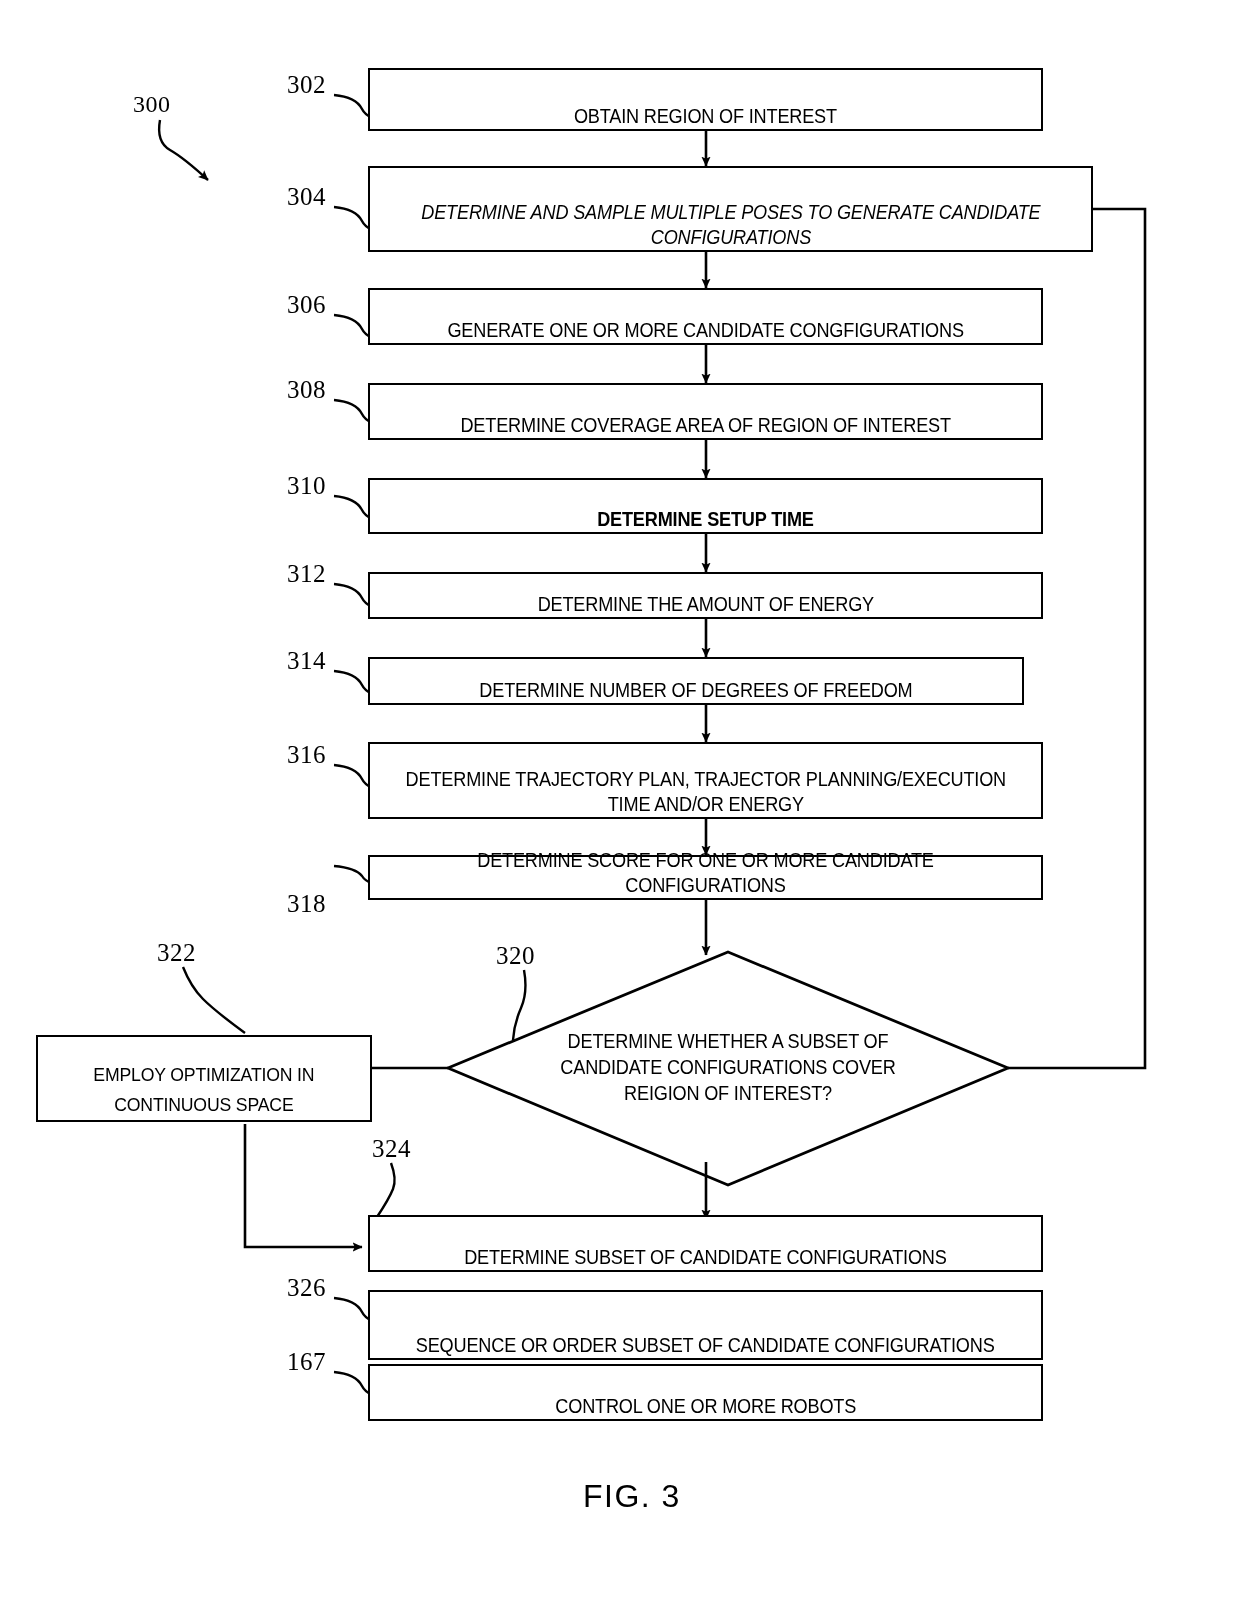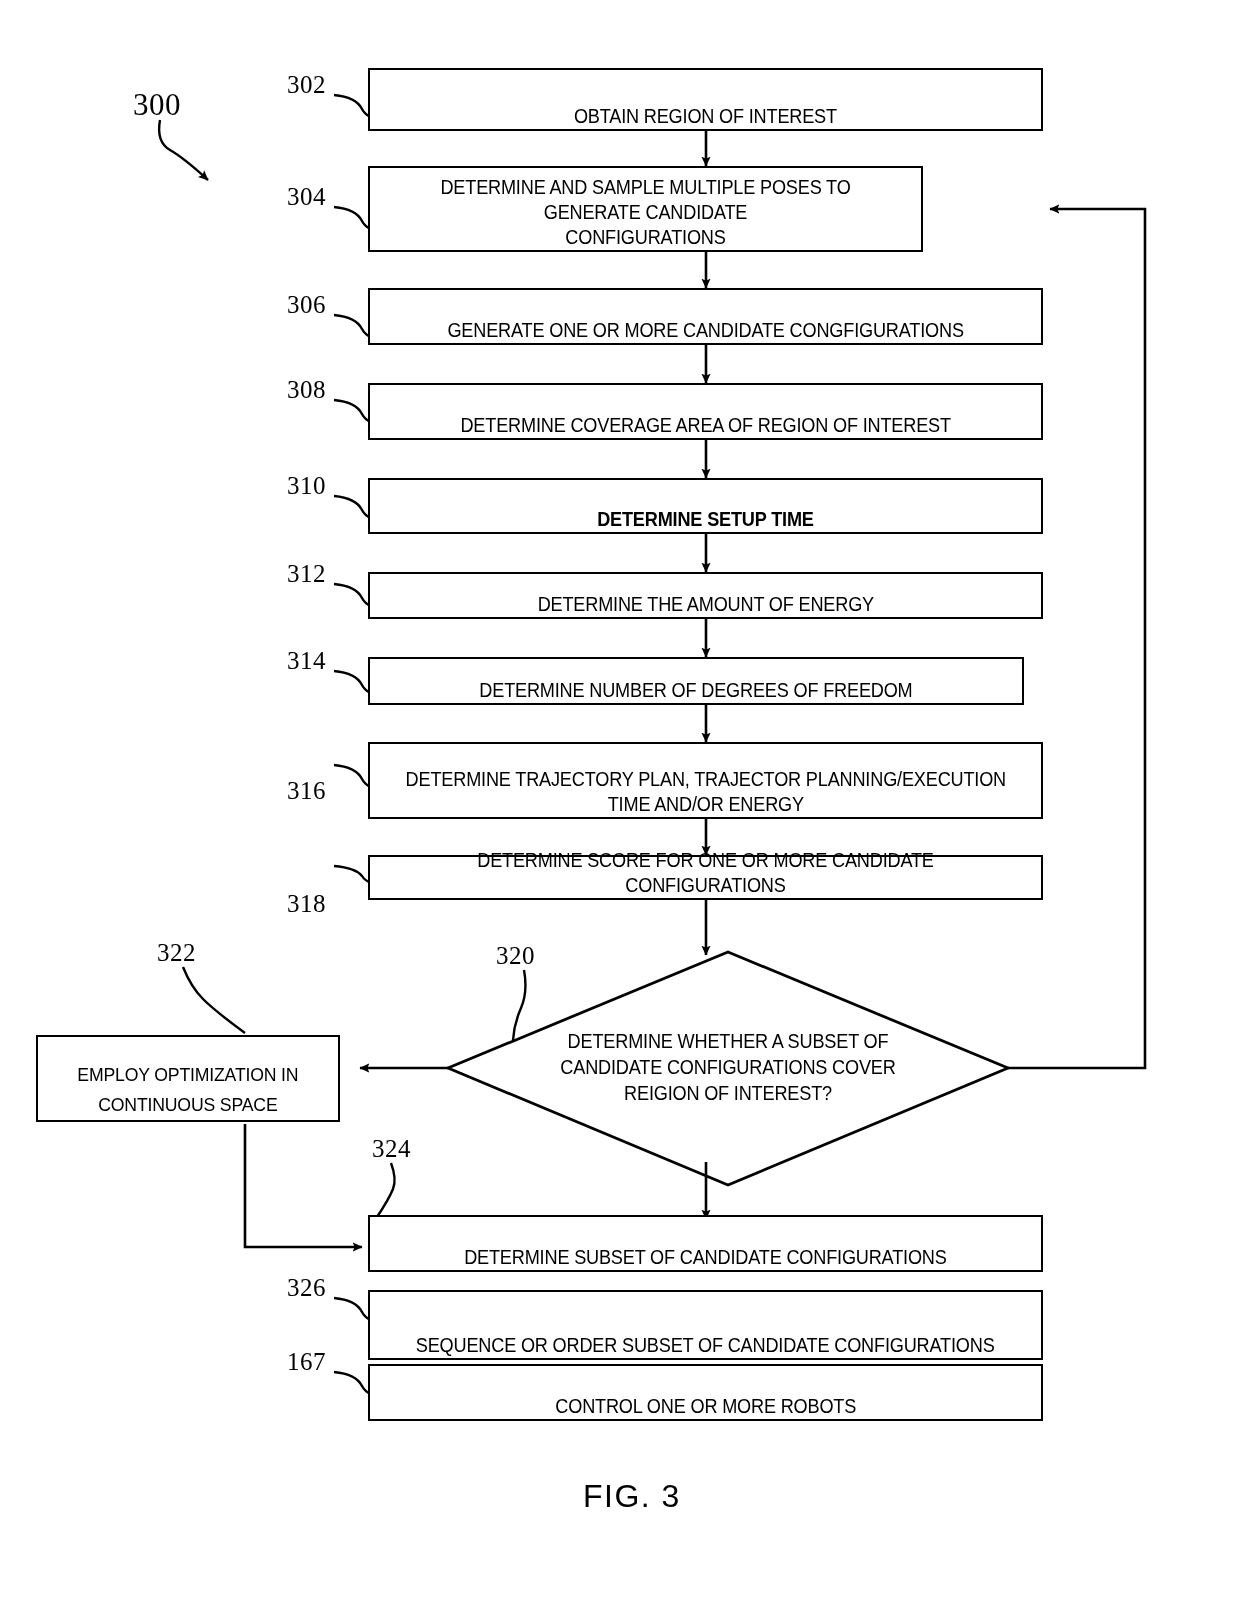--- a/index.html
+++ b/index.html
@@ -131,21 +131,21 @@
       <path d="M391,1163 q6,16 2,26 q-4,10 -16,28"></path>
 
       <path d="M160,120 q-4,22 10,30 q14,8 38,30" marker-end="url(#arrow)"></path>
     </g>
   </svg>
 
   <div class="node proc" style="left:368px; top:68px; width:675px; height:63px;">
     <div class="txt">OBTAIN REGION OF INTEREST</div>
   </div>
 
-  <div class="node proc" style="left:368px; top:166px; width:555px; height:86px;">
+  <div class="node proc" style="left:368px; top:166px; width:725px; height:86px;font-style:italic;">
     <div class="txt">DETERMINE AND SAMPLE MULTIPLE  POSES TO GENERATE CANDIDATE
 CONFIGURATIONS</div>
   </div>
 
   <div class="node proc" style="left:368px; top:288px; width:675px; height:57px;">
     <div class="txt">GENERATE ONE OR MORE CANDIDATE CONGFIGURATIONS</div>
   </div>
 
   <div class="node proc" style="left:368px; top:383px; width:675px; height:57px;">
     <div class="txt">DETERMINE COVERAGE AREA OF REGION OF INTEREST</div>
@@ -169,21 +169,21 @@
   </div>
 
   <div class="node proc" style="left:368px; top:855px; width:675px; height:45px;">
     <div class="txt">DETERMINE SCORE FOR ONE OR MORE CANDIDATE CONFIGURATIONS</div>
   </div>
 
   <div class="decision-label" style="left:468px; top:1028px; width:520px;">DETERMINE WHETHER  A SUBSET OF
 CANDIDATE CONFIGURATIONS COVER
 REIGION OF INTEREST?</div>
 
-  <div class="node proc" style="left:36px; top:1035px; width:304px; height:87px;">
+  <div class="node proc" style="left:36px; top:1035px; width:336px; height:87px;">
     <div class="txt" style="font-size:19px; line-height:30px;">EMPLOY OPTIMIZATION IN
 CONTINUOUS SPACE</div>
   </div>
 
   <div class="node proc" style="left:368px; top:1215px; width:675px; height:57px;">
     <div class="txt">DETERMINE SUBSET OF CANDIDATE CONFIGURATIONS</div>
   </div>
 
   <div class="node proc" style="left:368px; top:1290px; width:675px; height:70px;">
     <div class="txt">SEQUENCE OR ORDER SUBSET OF CANDIDATE CONFIGURATIONS</div>
@@ -193,25 +193,25 @@
     <div class="txt">CONTROL ONE OR MORE ROBOTS</div>
   </div>
 
   <div class="refnum" style="left:287px; top:72px;">302</div>
   <div class="refnum" style="left:287px; top:184px;">304</div>
   <div class="refnum" style="left:287px; top:292px;">306</div>
   <div class="refnum" style="left:287px; top:377px;">308</div>
   <div class="refnum" style="left:287px; top:473px;">310</div>
   <div class="refnum" style="left:287px; top:561px;">312</div>
   <div class="refnum" style="left:287px; top:648px;">314</div>
-  <div class="refnum" style="left:287px; top:742px;margin-top:36px;">316</div>
+  <div class="refnum" style="left:287px; top:742px;">316</div>
   <div class="refnum" style="left:287px; top:843px;margin-top:48px;">318</div>
   <div class="refnum" style="left:496px; top:943px;">320</div>
   <div class="refnum" style="left:157px; top:940px;">322</div>
   <div class="refnum" style="left:372px; top:1136px;">324</div>
   <div class="refnum" style="left:287px; top:1275px;">326</div>
   <div class="refnum" style="left:287px; top:1349px;">167</div>
 
-  <div class="refnum" style="left:133px; top:92px; font-size:31px;">300</div>
+  <div class="refnum" style="left:133px; top:92px; font-size:24px;">300</div>
 
   <div class="figlabel" style="left:583px; top:1478px;">FIG. 3</div>
 
 </div>
 
 </body></html>

